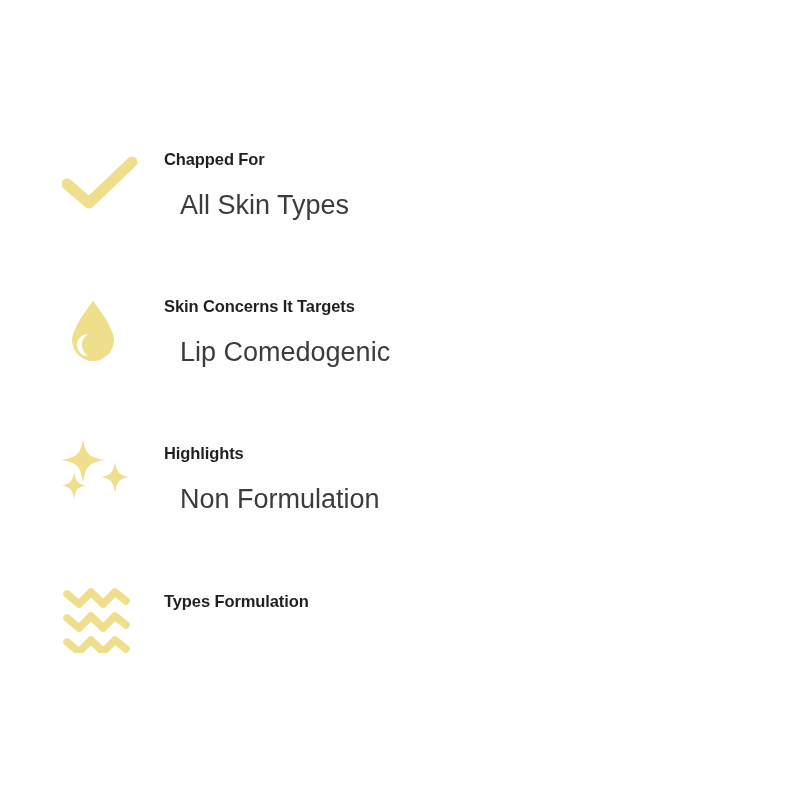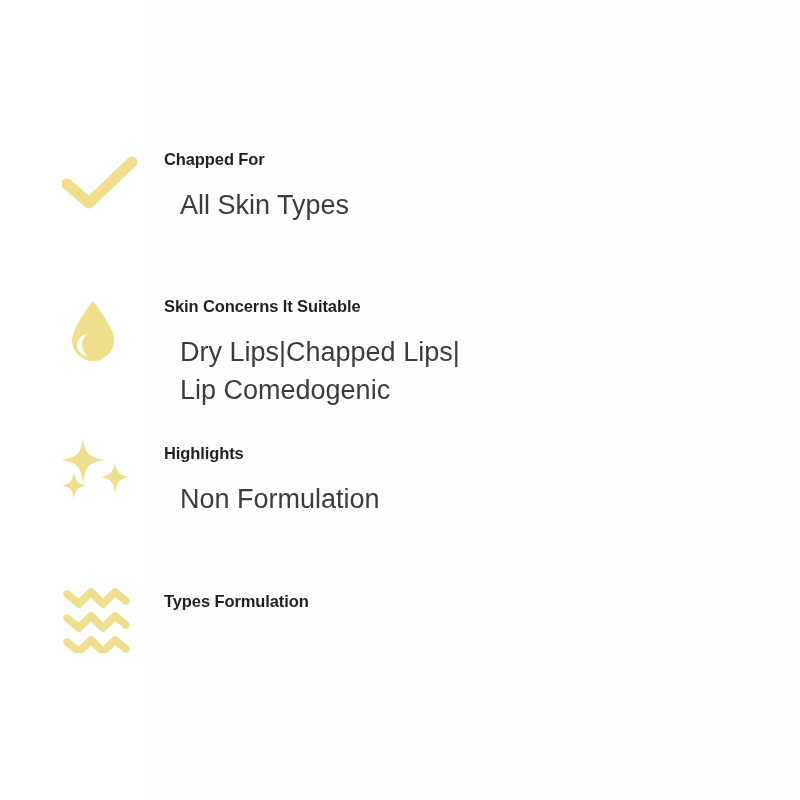--- a/index.html
+++ b/index.html
@@ -93,23 +93,22 @@
     </p>
   </div>
 
   <div class="feature-icon" id="icon-droplet">
     <svg width="54" height="70" viewBox="0 0 54 70" xmlns="http://www.w3.org/2000/svg">
       <path d="M27 3 C27 3 48 29 48 42 A21 21 0 0 1 6 42 C6 29 27 3 27 3 Z" fill="#efde8b"></path>
       <path d="M22 36 A13 13 0 0 0 22 58 A9 9 0 0 1 22 36 Z" fill="#fdfdfb"></path>
     </svg>
   </div>
   <div class="feature-text" id="text-concerns">
-    <p class="feature-heading">Skin Concerns It Suitable</p>
+    <p class="feature-heading">Skin Concerns It Targets</p>
     <p class="feature-body">
-      <span class="feature-body-line">Dry Lips|Chapped Lips|</span>
       <span class="feature-body-line">Lip Comedogenic</span>
     </p>
   </div>
 
   <div class="feature-icon" id="icon-sparkles">
     <svg width="78" height="68" viewBox="0 0 78 68" xmlns="http://www.w3.org/2000/svg">
 
       <path d="M26 2 C28.5 16 31 20.5 48 23 C31 25.5 28.5 30 26 46 C23.5 30 21 25.5 4 23 C21 20.5 23.5 16 26 2 Z" fill="#efde8b"></path>
 
       <path d="M58 25 C59.8 35 61.5 38 72 40 C61.5 42 59.8 45 58 56 C56.2 45 54.5 42 44 40 C54.5 38 56.2 35 58 25 Z" fill="#efde8b"></path>

